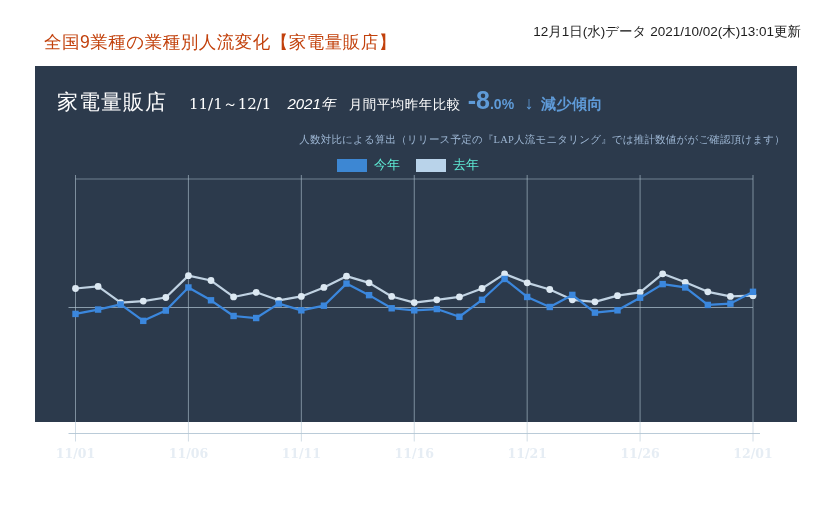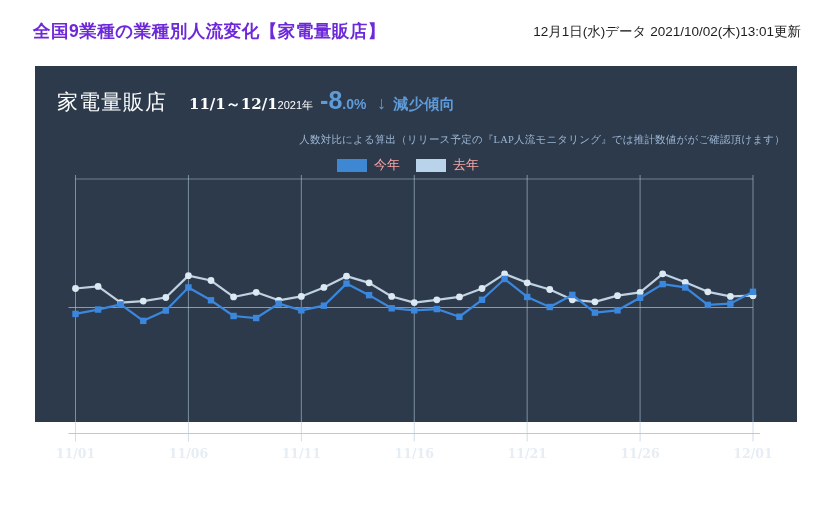--- a/index.html
+++ b/index.html
@@ -1,67 +1,68 @@
 <!DOCTYPE html>
 <html><head>
 <meta charset="utf-8">
 <style>
   html,body { margin:0; padding:0; }
   body {
     width:828px; height:527px; position:relative; background:#ffffff;
     font-family:"Liberation Sans","DejaVu Sans",sans-serif; overflow:hidden;
   }
   .page-title {
-    position:absolute; left:33px; top:19px; margin:0;
-    font-size:17.5px; font-weight:bold; color:#6d28d9; letter-spacing:.5px;
+    position:absolute; left:33px; top:19px; margin:11px;
+    font-size:17.5px; font-weight:normal; color:#c2410c; letter-spacing:.5px;
   }
   .update-date {
     position:absolute; top:23px; right:27px;
     font-size:13.5px; color:#1d1d1d;
   }
   .panel {
     position:absolute; left:35px; top:66px; width:762px; height:356px;
     background:#2c3a4c;
   }
   .panel-header {
     position:absolute; left:22px; top:20px; right:14px;
     display:flex; align-items:baseline; color:#ffffff; white-space:nowrap;
   }
   .store-type { font-size:21px; font-weight:500; letter-spacing:1px; }
-  .period { font-size:15px; font-weight:bold; margin-left:22px; font-family:"DejaVu Serif","Liberation Serif",serif; }
-  .year { font-size:11px; margin-left:0; }
+  .period { font-size:15px; font-weight:normal; margin-left:22px; font-family:"DejaVu Serif","Liberation Serif",serif; }
+  .year { font-size:15px; margin-left:16px;font-style:italic; }
   .comparison { font-size:13.5px; margin-left:13px; letter-spacing:.5px; }
   .change { margin-left:7px; color:#5f9bd8; font-weight:bold; }
   .chg-major { font-size:25px; }
   .chg-minor { font-size:14px; }
   .arrow { font-size:18px; margin:0 3px 0 6px; font-weight:normal; }
   .trend { font-size:15px; letter-spacing:.5px; }
   .note {
     position:absolute; right:12px; top:67px;
     font-size:10.5px; color:#9db6d3; letter-spacing:.2px;font-family:Liberation Serif, serif;
   }
   .legend {
     position:absolute; left:0; right:0; top:90px;
     display:flex; justify-content:center; align-items:center;
   }
   .swatch { width:30px; height:13px; display:inline-block; }
-  .legend-label { color:#fca5a5; font-size:13px; margin:0 16px 0 7px; }
+  .legend-label { color:#5eead4; font-size:13px; margin:0 16px 0 7px; }
   svg.chart { position:absolute; left:0; top:0; display:block; }
 </style>
 </head>
 <body>
 
 <h1 class="page-title">全国9業種の業種別人流変化【家電量販店】</h1>
 <div class="update-date">12月1日(水)データ 2021/10/02(木)13:01更新</div>
 
 <section class="panel">
   <div class="panel-header">
     <span class="store-type">家電量販店</span>
     <span class="period">11/1～12/1</span>
     <span class="year">2021年</span>
+    <span class="comparison">月間平均昨年比較</span>
     <span class="change">
       <span class="chg-major">-8</span><span class="chg-minor">.0%</span>
       <span class="arrow">↓</span>
       <span class="trend">減少傾向</span>
     </span>
   </div>
 
   <div class="note">人数対比による算出（リリース予定の『LAP人流モニタリング』では推計数値ががご確認頂けます）</div>
 
   <div class="legend">

